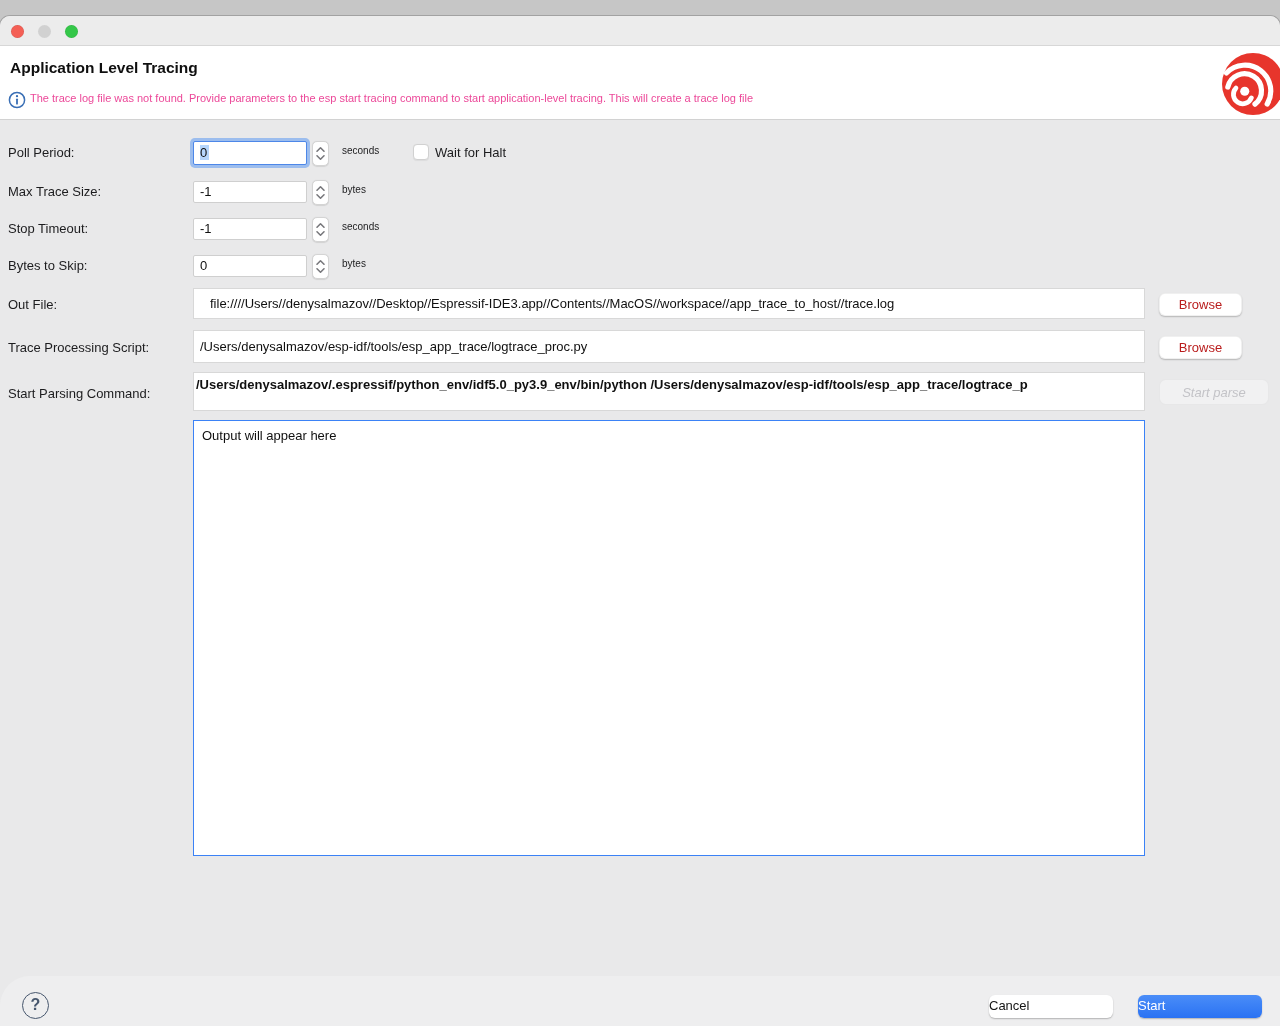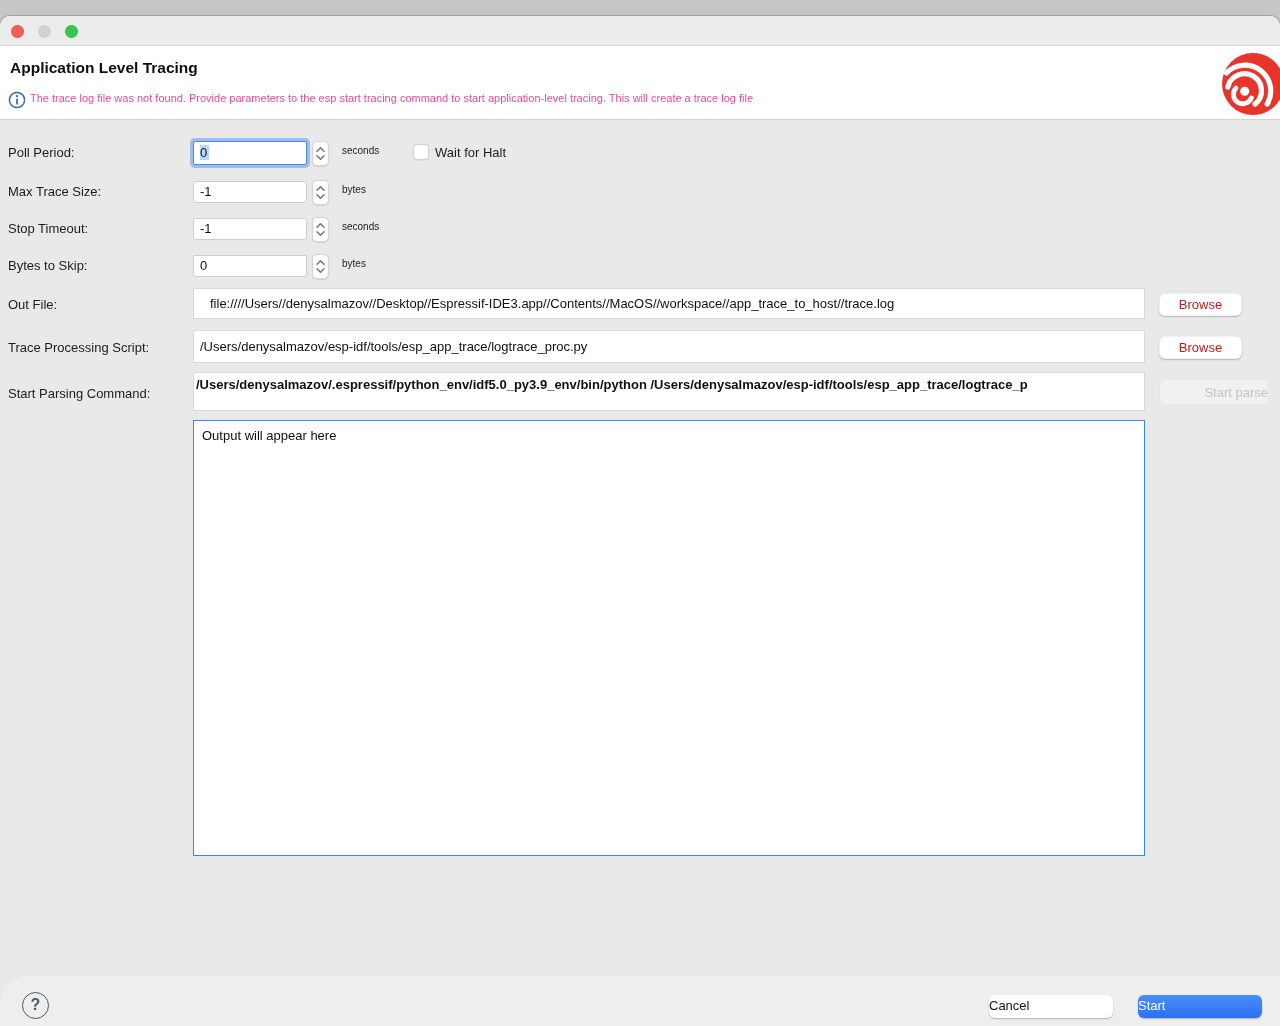--- a/index.html
+++ b/index.html
@@ -34,21 +34,21 @@
   .cb-label { position:absolute; left:435px; top:129px; font-size:13px; color:#1c1c1e; }
 
   
   .textfield { position:absolute; left:193px; width:952px; background:#fff; border:1px solid #d8d8d8; font-size:13px; color:#101010; white-space:nowrap; overflow:hidden; }
   .tf-out    { top:272px; height:31px; line-height:29px; padding-left:16px; }
   .tf-script { top:314px; height:33px; line-height:31px; padding-left:6px; }
   .tf-cmd    { top:356px; height:39px; line-height:22px; padding:1px 0 0 2px; font-weight:600; }
 
   .browse { position:absolute; left:1159px; width:83px; height:23px; background:#fff; border:.5px solid rgba(0,0,0,.06); border-radius:6px; box-shadow:0 1px 1.5px rgba(0,0,0,.22); font-size:13px; color:#b91c1c; text-align:center; line-height:22px; cursor:default; }
   .browse-1 { top:277px; } .browse-2 { top:320px; }
-  .startparse { position:absolute; left:1159px; top:363px; width:110px; height:26px; background:#f1f1f2; border:.5px solid rgba(0,0,0,.04); border-radius:7px; font-size:13px; color:#c3c3c7; text-align:right; line-height:25px; }
+  .startparse { position:absolute; left:1159px; top:363px; width:110px; height:26px; background:#f1f1f2; border:.5px solid rgba(0,0,0,.04); border-radius:7px; font-size:13px; color:#c3c3c7; text-align:center; line-height:25px;font-style:italic; }
 
   
   .output { position:absolute; left:193px; top:404px; width:952px; height:436px; background:#fff; border:1px solid #3b82f6; font-size:13px; color:#101010; padding:7px 8px; }
 
   
   .footer-panel { position:absolute; left:0; top:960px; right:0; bottom:0; background:#eeeeef; border-top-left-radius:30px; }
   .help { position:absolute; left:22px; top:976px; width:27px; height:27px; border-radius:50%; border:1.5px solid #46566d; color:#46566d; font-size:16px; font-weight:700; text-align:center; line-height:24px; }
   .btn { position:absolute; top:979px; width:124px; height:23px; border-radius:6px; font-size:13px; line-height:22px; cursor:default; }
   .btn-cancel { left:989px;  background:#ffffff; color:#141414; box-shadow:0 1px 1.5px rgba(0,0,0,.25); }
   .btn-start  { left:1138px; background:linear-gradient(#4a8df8,#2a72f3); color:#ffffff; font-weight:500; box-shadow:0 1px 1.5px rgba(0,0,0,.25); }

